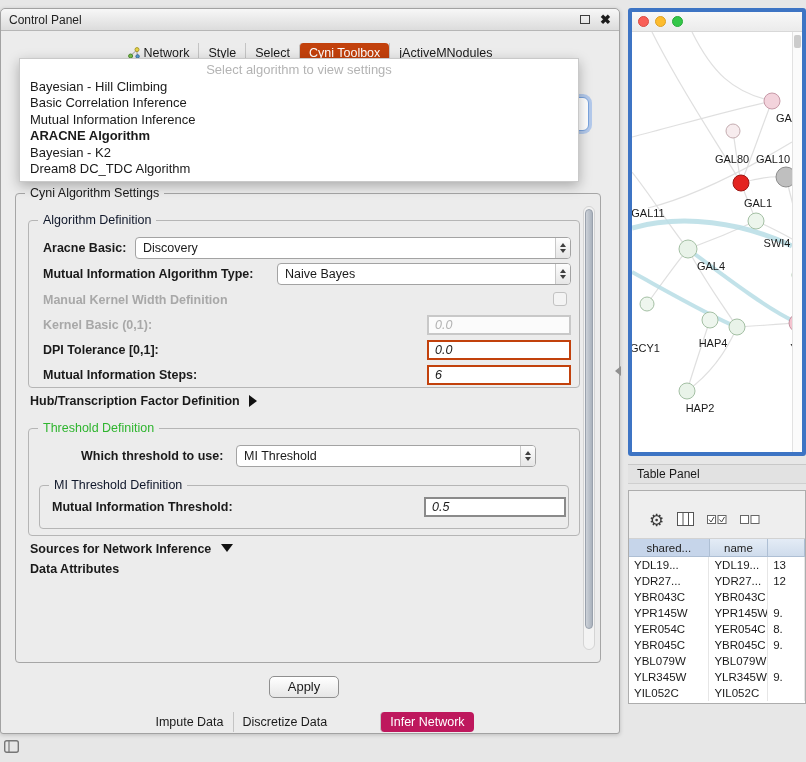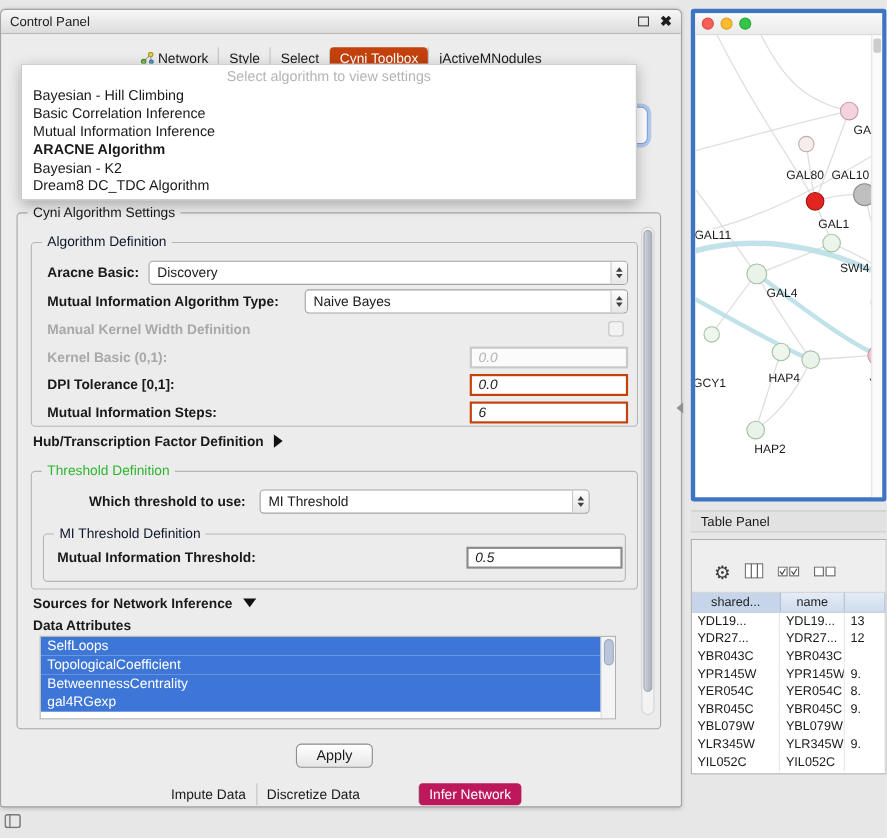--- a/index.html
+++ b/index.html
@@ -276,29 +276,20 @@
           </div>
         </div>
       </div>
 
       <div style="position:absolute; left:14px; top:348px;">
         <span class="flabel" style="position:static;">Sources for Network Inference</span>
         <span class="tri-down-big"></span>
       </div>
       <span class="flabel" style="left:14px; top:368px;">Data Attributes</span>
 
-      <div class="attr-list" id="attr-list">
-        <div class="list-item selected">SelfLoops</div>
-          <div class="list-item selected">TopologicalCoefficient</div>
-          <div class="list-item selected">BetweennessCentrality</div>
-          <div class="list-item selected">gal4RGexp</div>
-          <div class="list-scroll">
-            <div class="list-thumb"></div>
-          </div>
-      </div>
 
       <div class="vscroll">
           <div class="vthumb"></div>
         </div>
     </div>
 
     <div class="apply-btn">Apply</div>
 
     <div class="tabbar bottom" id="bottom-tabs">
         <div class="tab">

